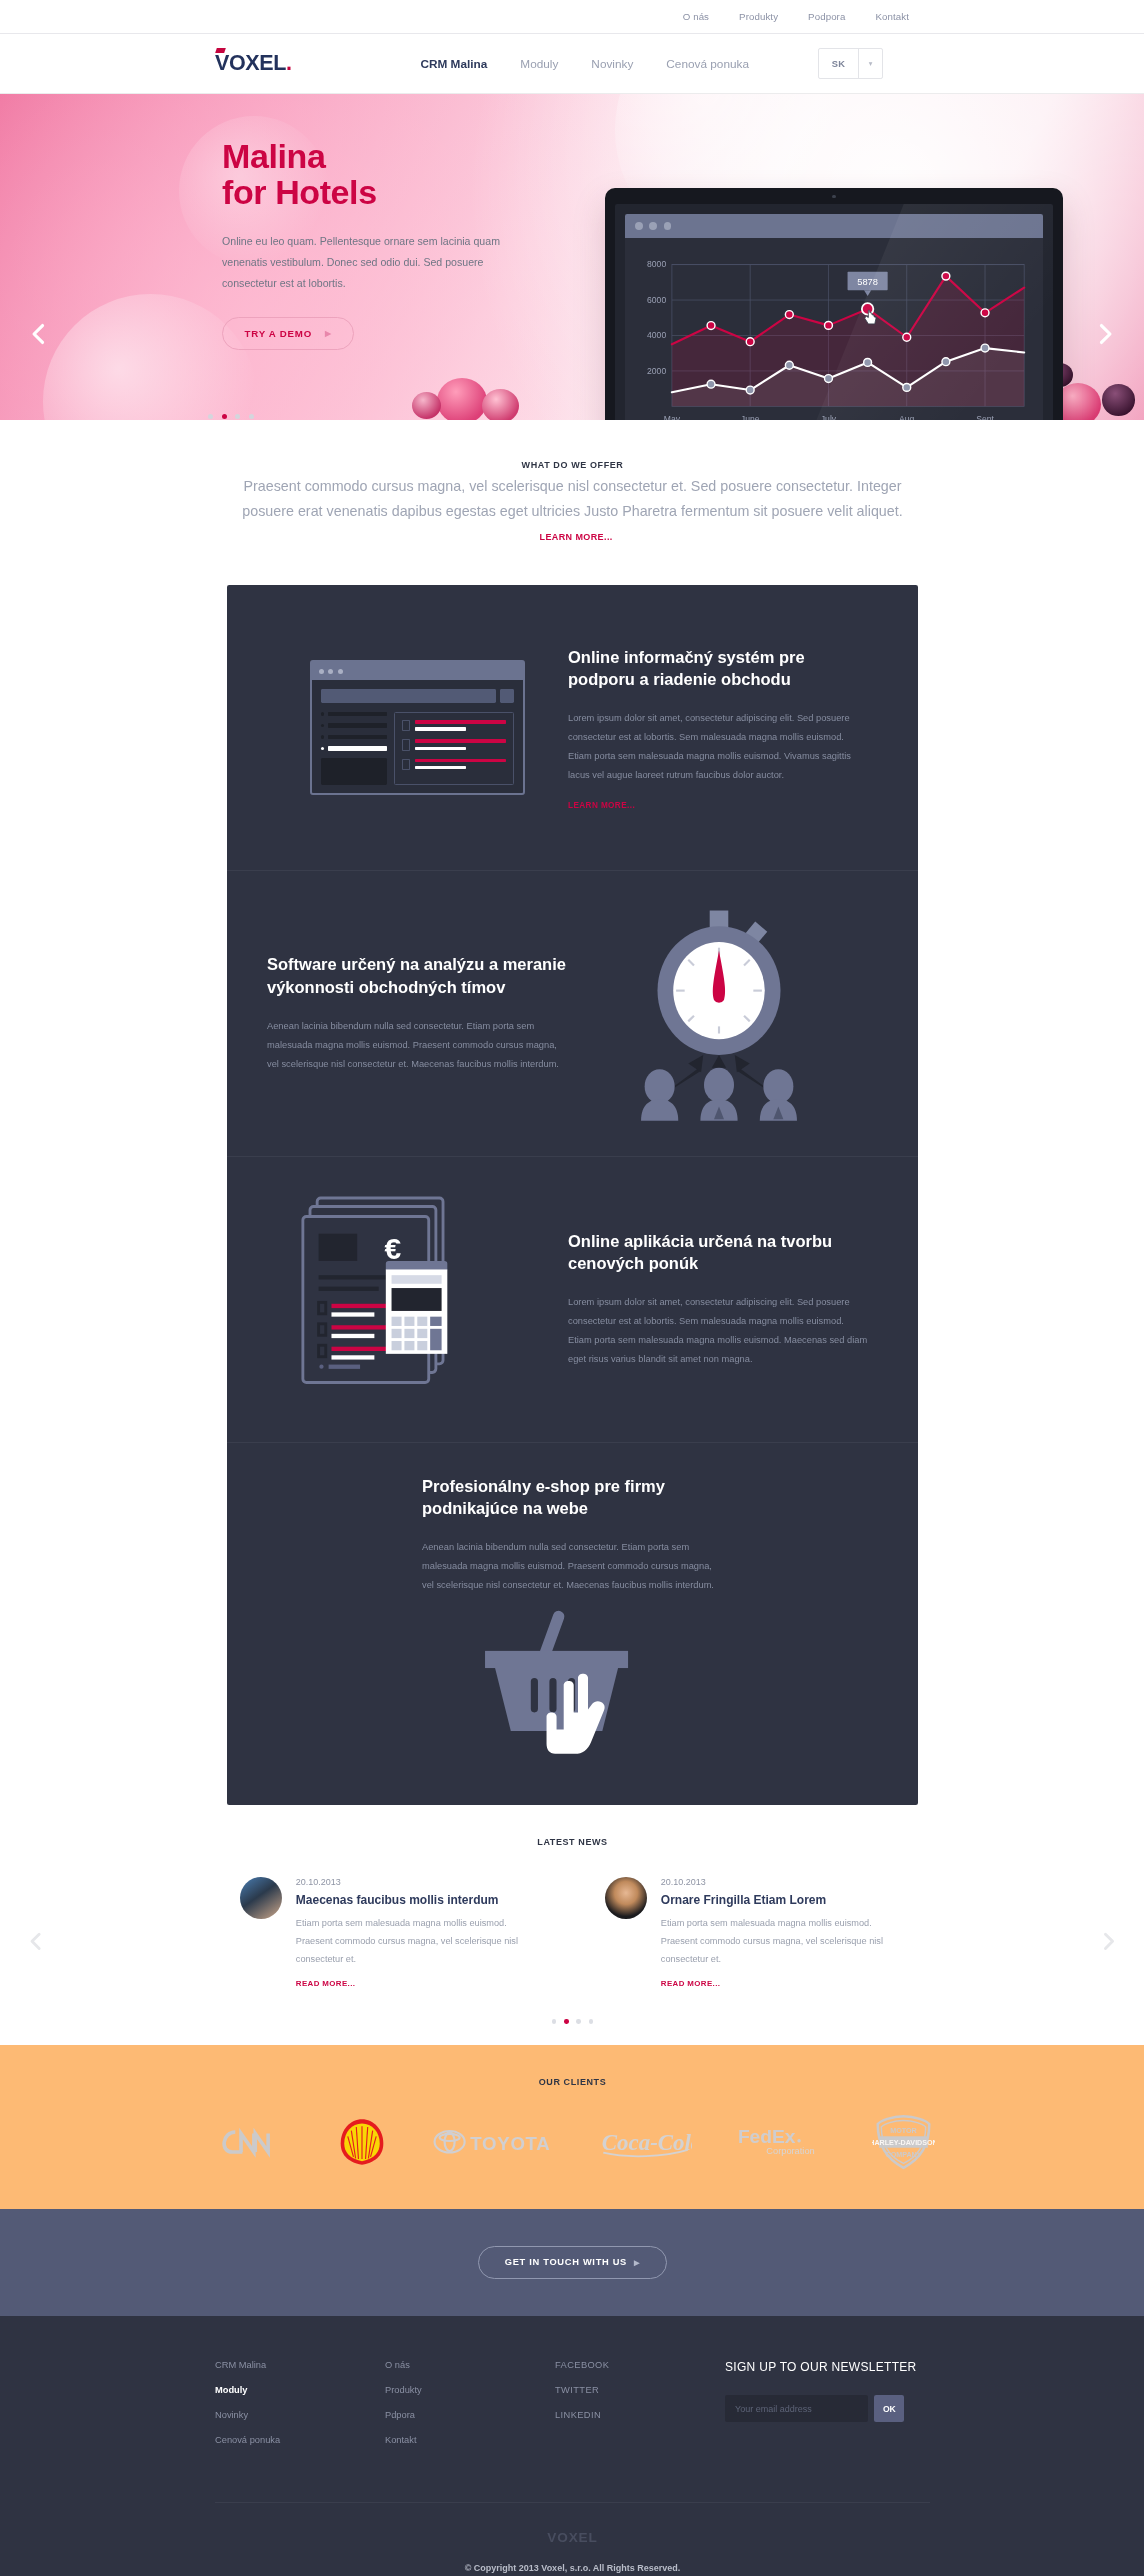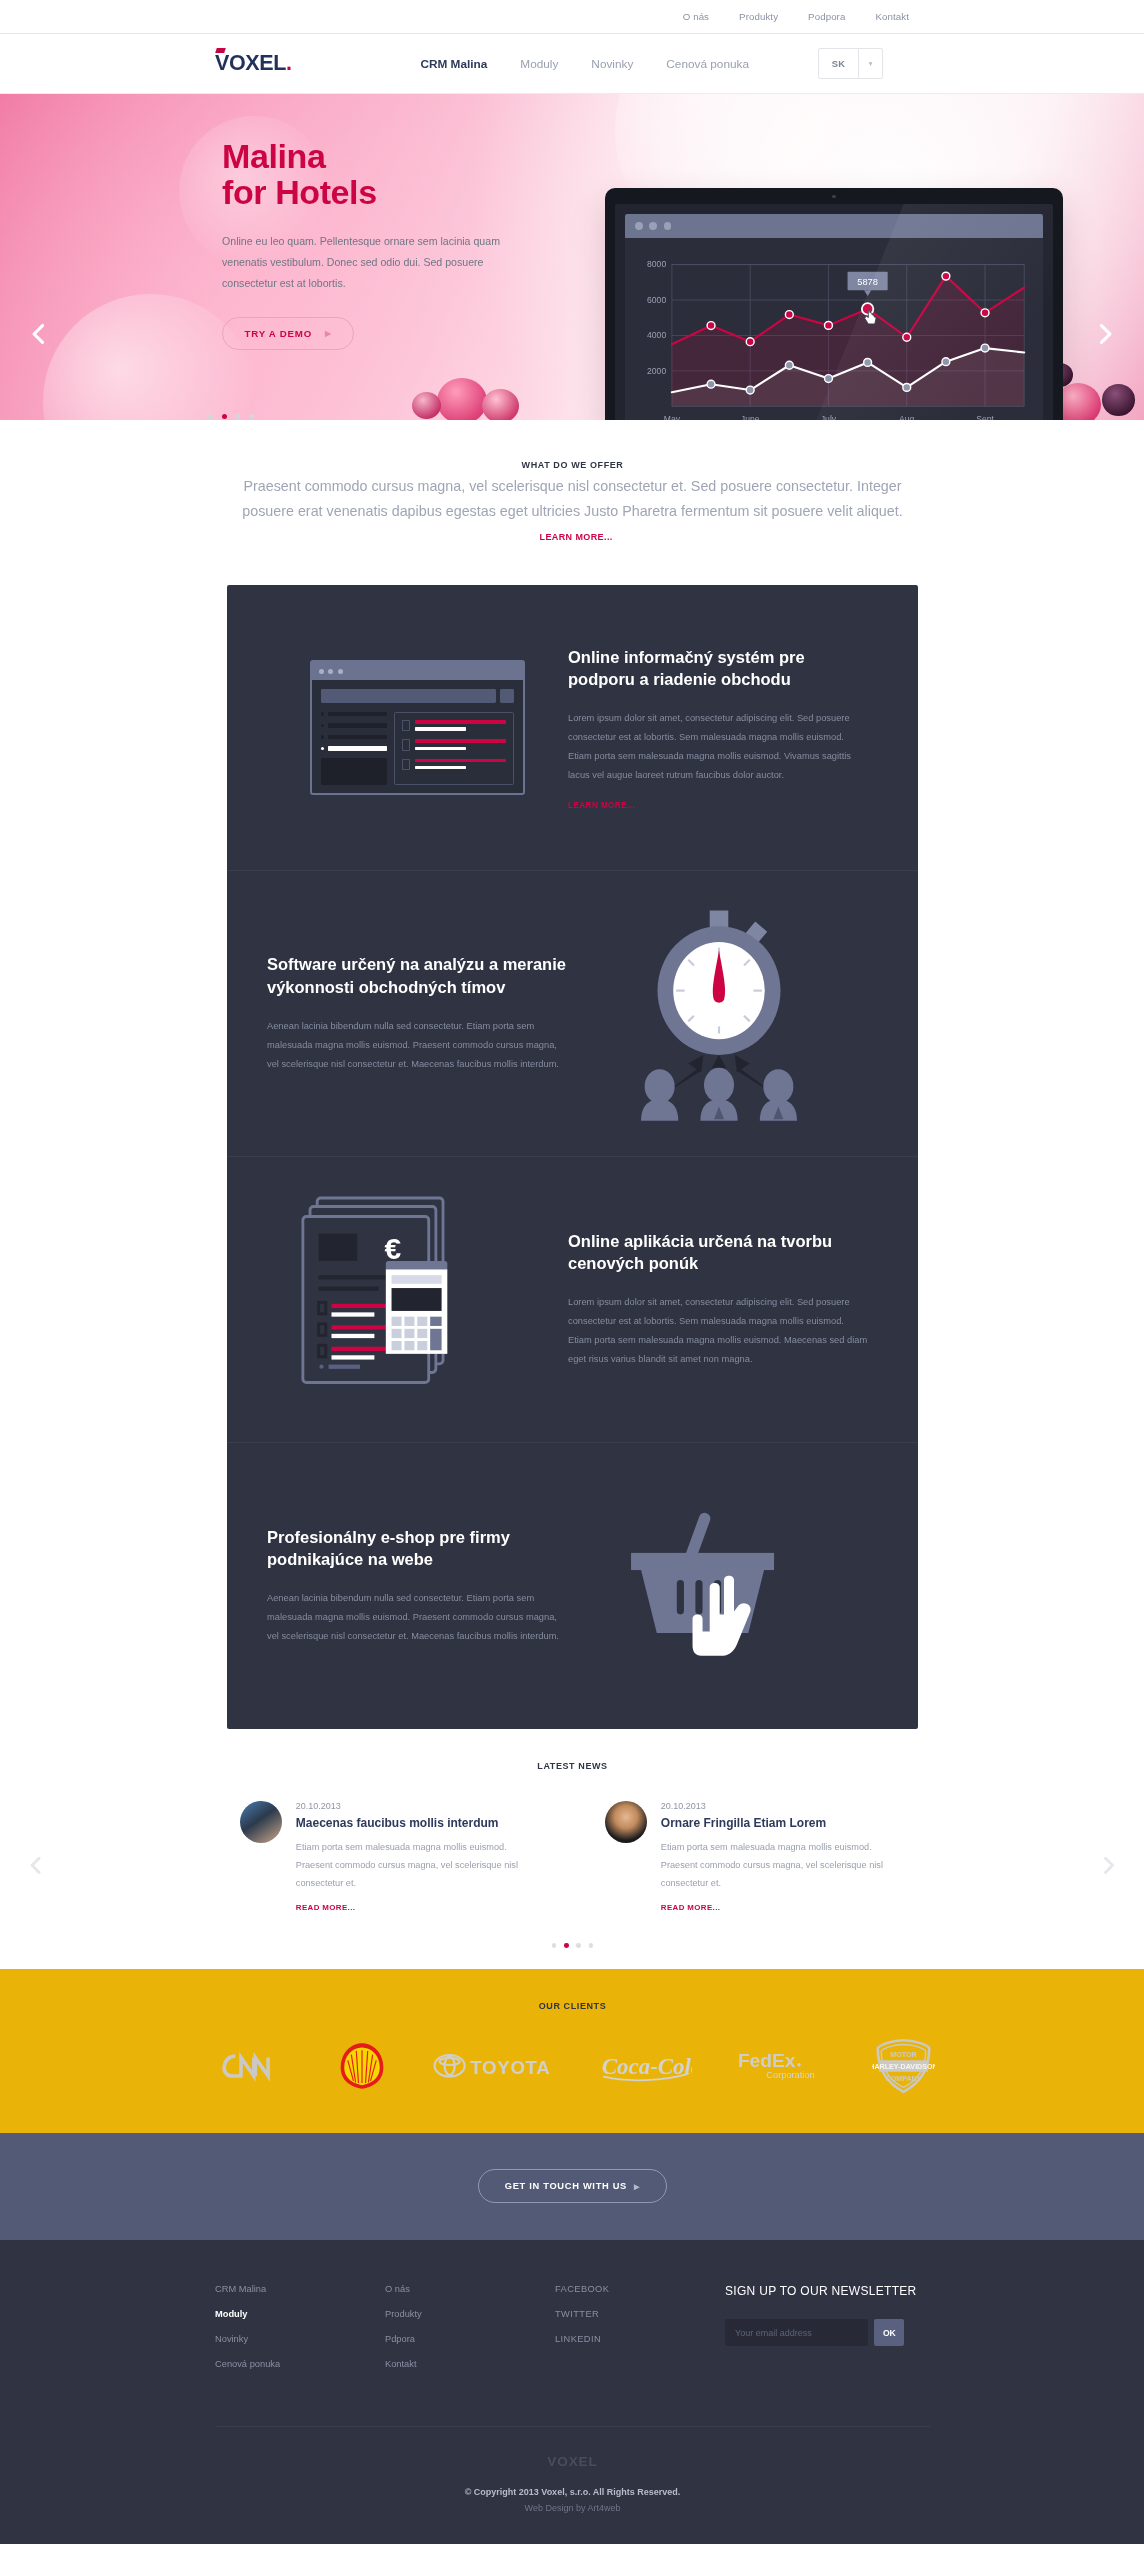--- a/index.html
+++ b/index.html
@@ -172,21 +172,21 @@
 
   
   .panels {
     width: 691px; margin: 11.4px auto 0 auto; background: #2f3342;
     border-radius: 2.1px; overflow: hidden;
   }
   .panel {
     display: flex; align-items: center; padding: 31.5px 40px;
     border-bottom: 0.7px solid #3a3e4d; min-height: 286px;
   }
-  .panel:last-child { border-bottom: none; }
+  .panel:last-child { border-bottom: none; flex-direction: column; }
   .panel .art { width: 301px; display:flex; align-items:center; justify-content:center; flex:none; }
   .panel .txt { width: 301px; }
   .panel.rev .art { order: 2; }
   .panel.rev .txt { order: 1; }
   .p-title { font-size: 16.5px; line-height: 1.35; color: #fff; font-weight: bold; }
   .p-body { margin-top: 18.6px; font-size: 9.3px; line-height: 2.05; color: #868da0; }
   .p-link { display:inline-block; margin-top: 15.7px; font-size: 8.2px; font-weight: bold;
     letter-spacing: 0.4px; color: #cc0444; text-decoration: none; }
 
   
@@ -232,21 +232,21 @@
   .news-body { margin-top: 8.6px; font-size: 9.2px; line-height: 1.95; color: #9aa0ae; }
   .news-link { display:inline-block; margin-top: 10px; font-size: 7.9px; font-weight: bold;
      letter-spacing:0.4px; color:#cc0444; text-decoration:none; }
   .news-arrow { position:absolute; top: 127px; width: 18.6px; height: 18.6px; cursor:pointer; }
   .news-arrow.left { left: 27px; } .news-arrow.right { left: 1099px; }
   .news-dots { display:flex; gap:7.9px; justify-content:center; margin-top: 31.5px; }
   .news-dots i { width:4.3px;height:4.3px;border-radius:50%;background:#dcdee4;display:block;cursor:pointer;}
   .news-dots i.on { background:#cc0444; }
 
   
-  .clients { background:#eab308; padding: 31.5px 0 37px 0; text-align:center; }
+  .clients { background:#fdba74; padding: 31.5px 0 37px 0; text-align:center; }
   .client-logos { display:flex; justify-content:center; align-items:center; gap: 44px; margin-top: 27px; }
   .client-logos .cl { opacity:.95; }
 
   
   .cta { background:#535a76; height: 107px; display:flex; align-items:center; justify-content:center; }
   .btn-cta {
     border:0.7px solid #9198b0; border-radius: 18.6px; background:transparent;
     color:#fff; font-weight:bold; font-size: 9.3px; letter-spacing:0.7px;
     padding: 10.7px 26px; display:flex; align-items:center; gap: 7px; cursor:pointer;
     font-family:"Liberation Sans", sans-serif;

